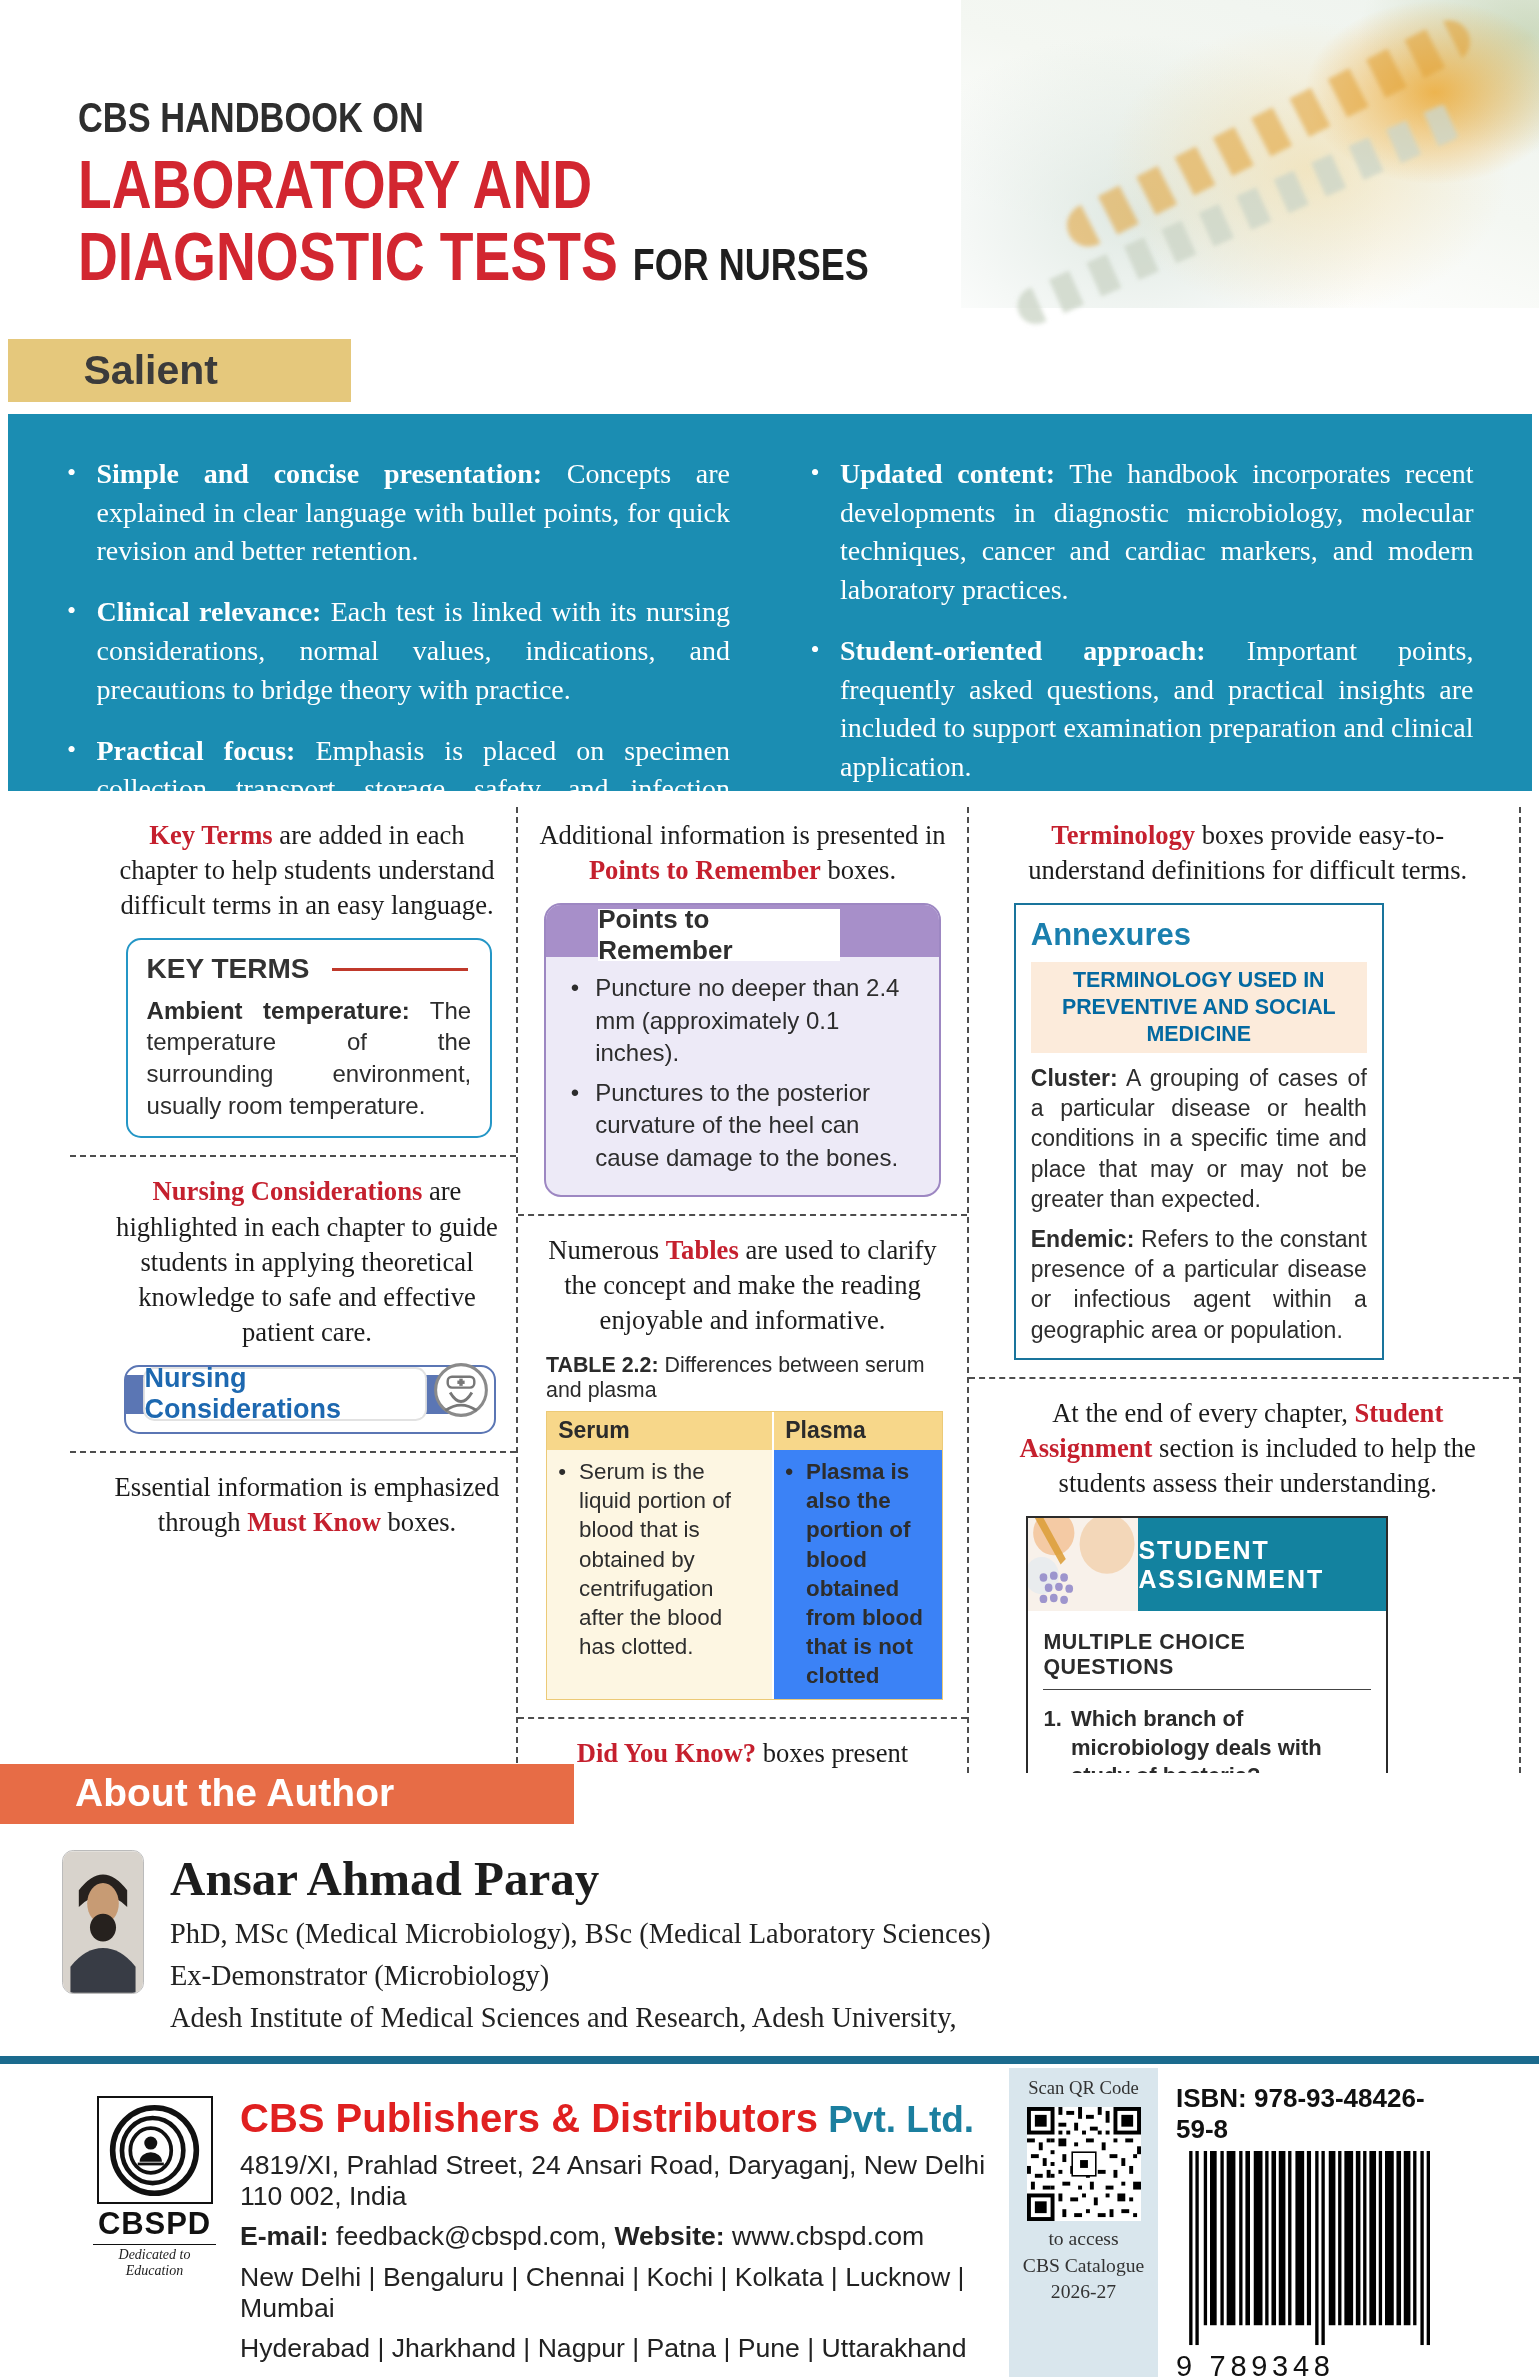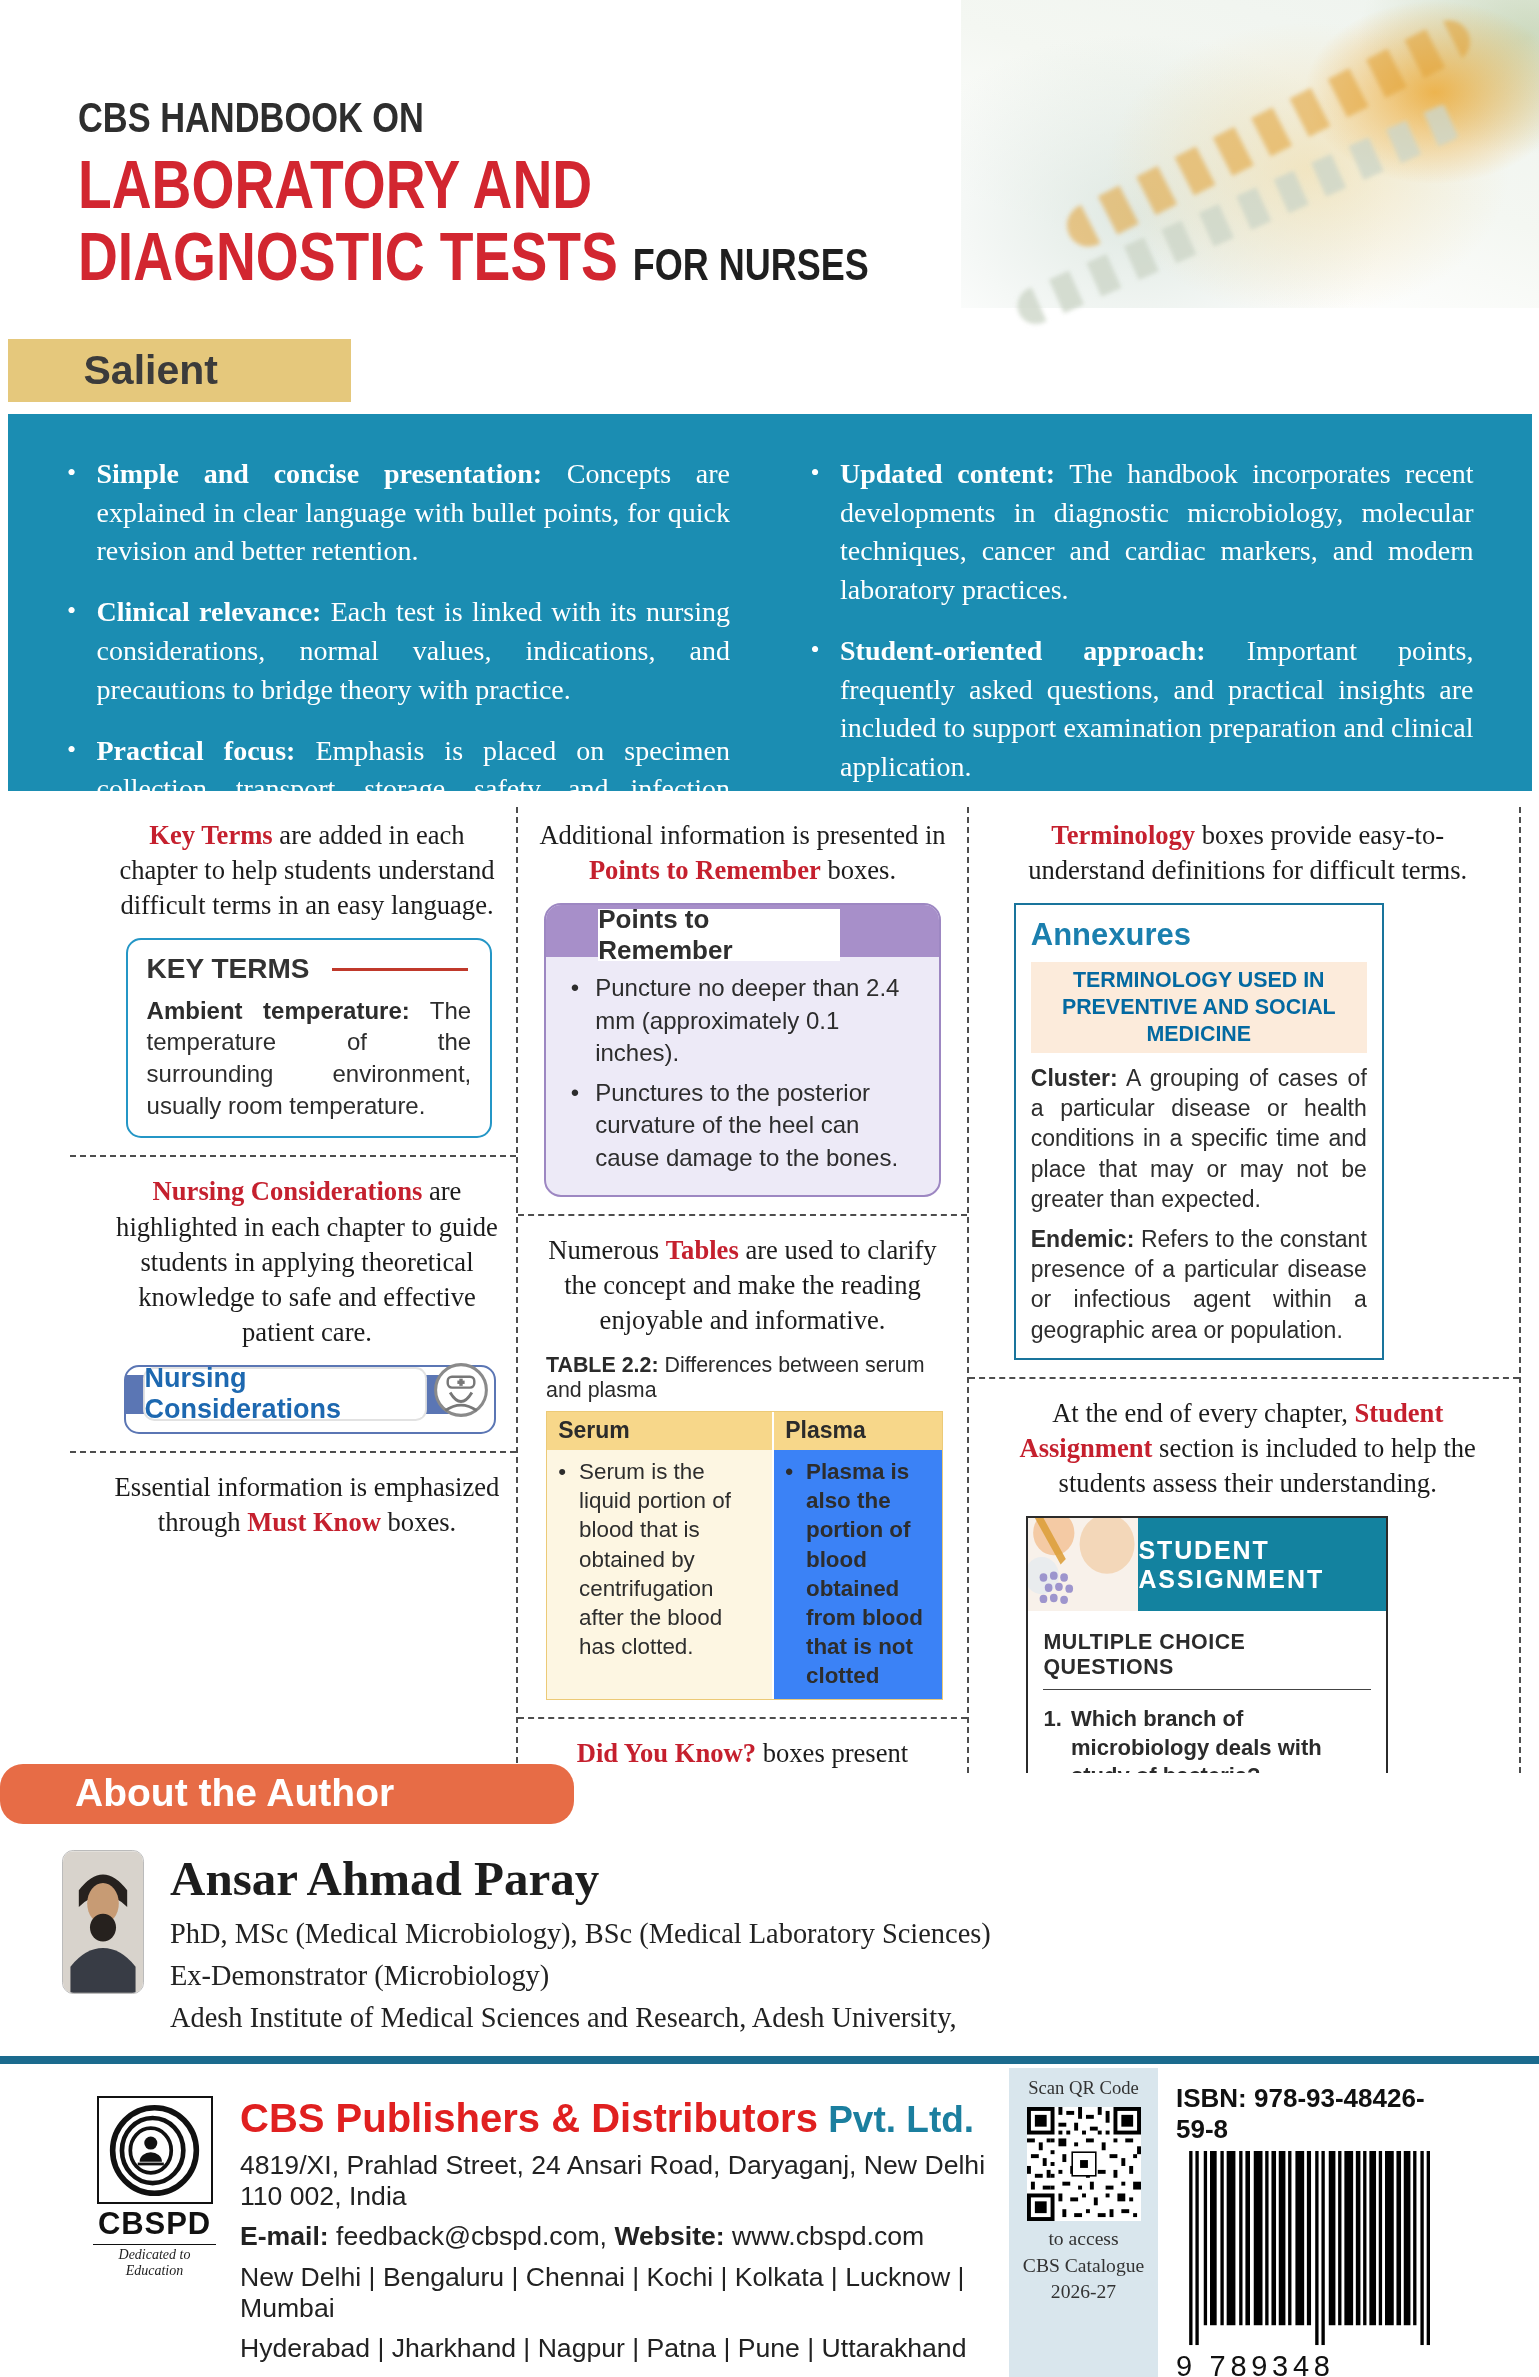--- a/index.html
+++ b/index.html
@@ -101,21 +101,21 @@
   .sa-head{display:flex;height:93px;}
   .sa-img{width:110px;height:93px;flex:none;}
   .sa-banner{flex:1;background:#13829f;display:flex;align-items:center;justify-content:center;}
   .sa-banner span{font-family:"Liberation Sans",sans-serif;font-weight:bold;font-size:25px;letter-spacing:1.9px;color:#fff;}
   .sa-body{padding:18.6px 15px 15px;}
   .mcq-h{font-family:"Liberation Sans",sans-serif;font-weight:bold;font-size:21.4px;letter-spacing:0.5px;color:#2b2b2b;
       border-bottom:1.9px solid #444;padding-bottom:9.3px;margin-bottom:15px;}
   .q{display:flex;gap:9.3px;font-family:"Liberation Sans",sans-serif;font-size:22px;line-height:1.3;color:#2b2b2b;margin-bottom:5.6px;}
   .qnum,.qtxt{font-weight:bold;}
   
-  .orangeband{position:absolute;left:0;top:1764px;width:574px;height:60px;background:#e76c46;border-radius:23px;}
+  .orangeband{position:absolute;left:0;top:1764px;width:574px;height:60px;background:#e76c46;}
   .orangeband span{display:block;font-family:"Liberation Sans",sans-serif;font-weight:bold;font-size:39px;
       color:#fff;line-height:58px;padding-left:75px;}
   .authrow{position:absolute;left:62px;top:1850px;display:flex;gap:26px;width:1417px;}
   .photo{width:80px;height:142px;border-radius:11.2px;overflow:hidden;flex:none;border:0.9px solid #bbb;}
   .aname{font-size:49px;font-weight:bold;color:#1d1d1d;margin:0 0 5.6px;}
   .aline{font-size:28.4px;line-height:1.48;color:#222;}
   
   .tealline{position:absolute;left:0;top:2056px;width:1539px;height:8.4px;background:#1b6b8e;}
   .pub{position:absolute;left:93px;top:2096px;display:flex;gap:24px;width:895px;}
   .logoblk{width:123px;text-align:center;flex:none;}

